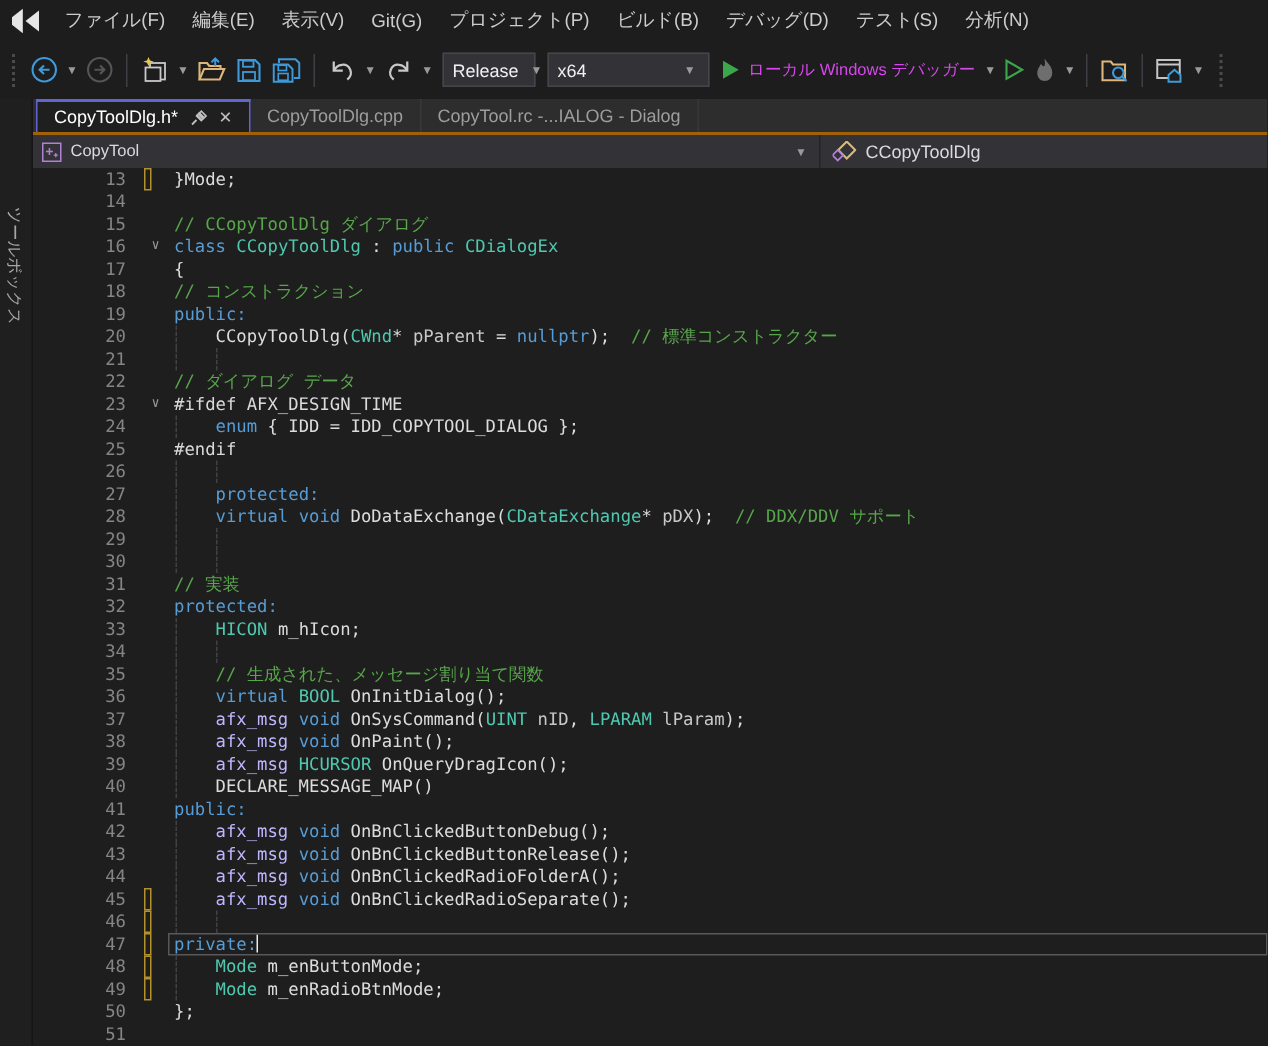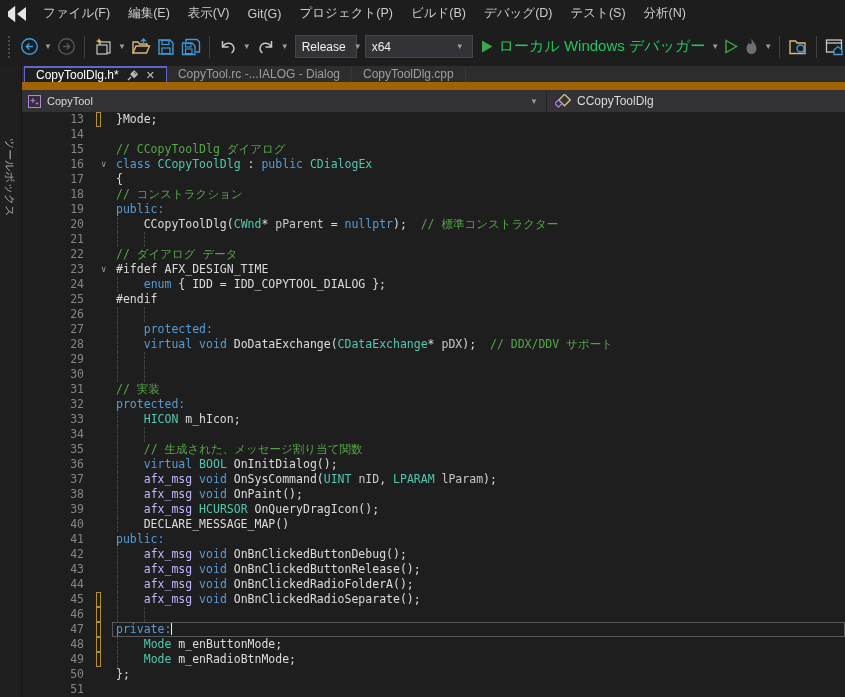--- a/index.html
+++ b/index.html
@@ -19,32 +19,32 @@
   .tb-grip { width:4px; height:22px; border-left:2px dotted #4a4a4a; margin:0 5px 0 8px; flex:0 0 auto; }
   .tb-sep { width:1px; height:22px; background:#3f3f46; margin:0 5px; flex:0 0 auto; }
   .tb-btn { display:flex; align-items:center; justify-content:center; height:28px; padding:0 3px; flex:0 0 auto; }
   .tb-caret { color:#9a9a9a; font-size:8px; margin:0 2px; flex:0 0 auto; }
   .combo { height:23px; background:#333337; border:1px solid #46464a; color:#f1f1f1;
     font-size:12px; display:flex; align-items:center; padding:0 6px; margin:0 4px; flex:0 0 auto; }
   .combo .cval { flex:1 1 auto; }
   .combo .tb-caret { margin-left:8px; }
   #combo-config { width:62px; }
   #combo-platform { width:108px; }
-  #debug-target-label { color:#22c55e; font-size:15px; margin:0 4px 0 2px; flex:0 0 auto; }
+  #debug-target-label { color:#d946ef; font-size:11px; margin:0 4px 0 2px; flex:0 0 auto; }
 
   
   #side-strip { position:absolute; left:0; top:66px; width:22px; height:631px;
     background:#1f1f1f; border-right:1px solid #151515; }
   #side-strip .side-label { position:absolute; left:17px; top:72px;
     transform:rotate(90deg); transform-origin:0 0; white-space:nowrap;
     font-size:11px; color:#a6a6a6; }
 
   
   #tabstrip { position:absolute; left:22px; top:66px; width:823px; height:24px;
-    background:#2d2d2d; border-bottom:8px solid #a16207; display:flex; align-items:stretch; overflow:hidden; }
+    background:#2d2d2d; border-bottom:2px solid #a16207; display:flex; align-items:stretch; overflow:hidden; }
   .tab { display:flex; align-items:center; padding:0 11px; font-size:12px; color:#9d9d9d;
     border-right:1px solid #383838; cursor:default; }
   .tab.active { background:#1f1f1f; color:#ffffff;
     border-top:2px solid #6264d2; border-left:1px solid #6264d2; border-right:1px solid #6264d2; margin-left:2px; }
   .tab .tab-label { white-space:nowrap; }
   .tab .pin, .tab .close { margin-left:8px; color:#c0c0c0; display:flex; align-items:center; font-size:11px; }
 
   
   #navbar { position:absolute; left:22px; top:90px; width:823px; height:22px;
     background:#333337; display:flex; align-items:stretch; }
@@ -219,24 +219,24 @@
         <span class="tab-label">CopyToolDlg.h*</span>
         <span class="pin">
           <svg width="11" height="11" viewBox="0 0 11 11">
             <path d="M1 10 L4 7 M4 3.5 L7.5 7 M5.5 2 L9 5.5 M5 2.5 L8.5 6" stroke="#c0c0c0" stroke-width="1.2" fill="none"></path>
             <rect x="5" y="2" width="4.5" height="4.5" transform="rotate(45 7.2 4.2)" fill="none" stroke="#c0c0c0" stroke-width="1.1"></rect>
           </svg>
         </span>
         <span class="close">✕</span>
       </div>
       <div class="tab">
-        <span class="tab-label">CopyTool.rc -...IALOG - Dialog</span>
+        <span class="tab-label">CopyToolDlg.cpp</span>
       </div>
       <div class="tab">
-        <span class="tab-label">CopyToolDlg.cpp</span>
+        <span class="tab-label">CopyTool.rc -...IALOG - Dialog</span>
       </div>
     </div>
 
   <div id="navbar">
     <div id="nav-project">
       <span class="proj-icon">+₊</span>
       <span class="nav-text">CopyTool</span>
       <span class="tb-caret">▼</span>
     </div>
     <div id="nav-member">

